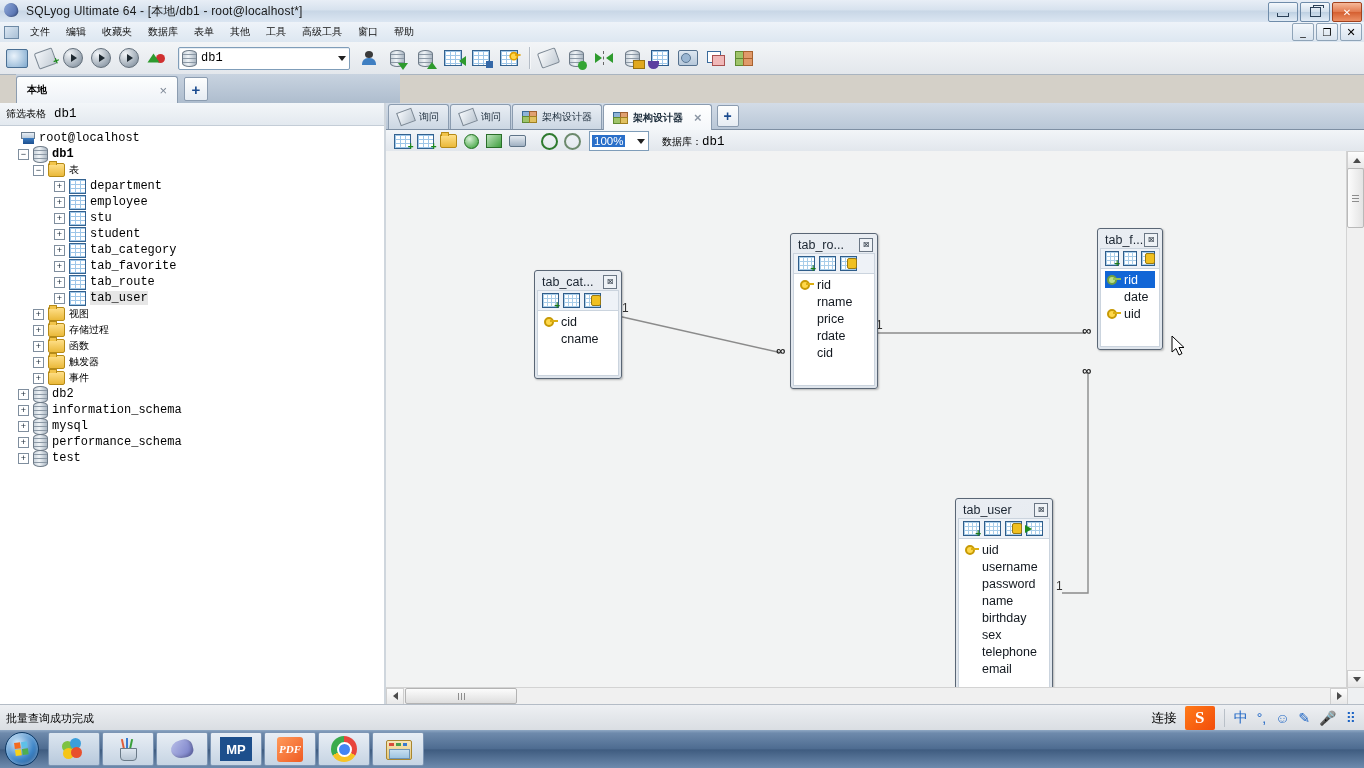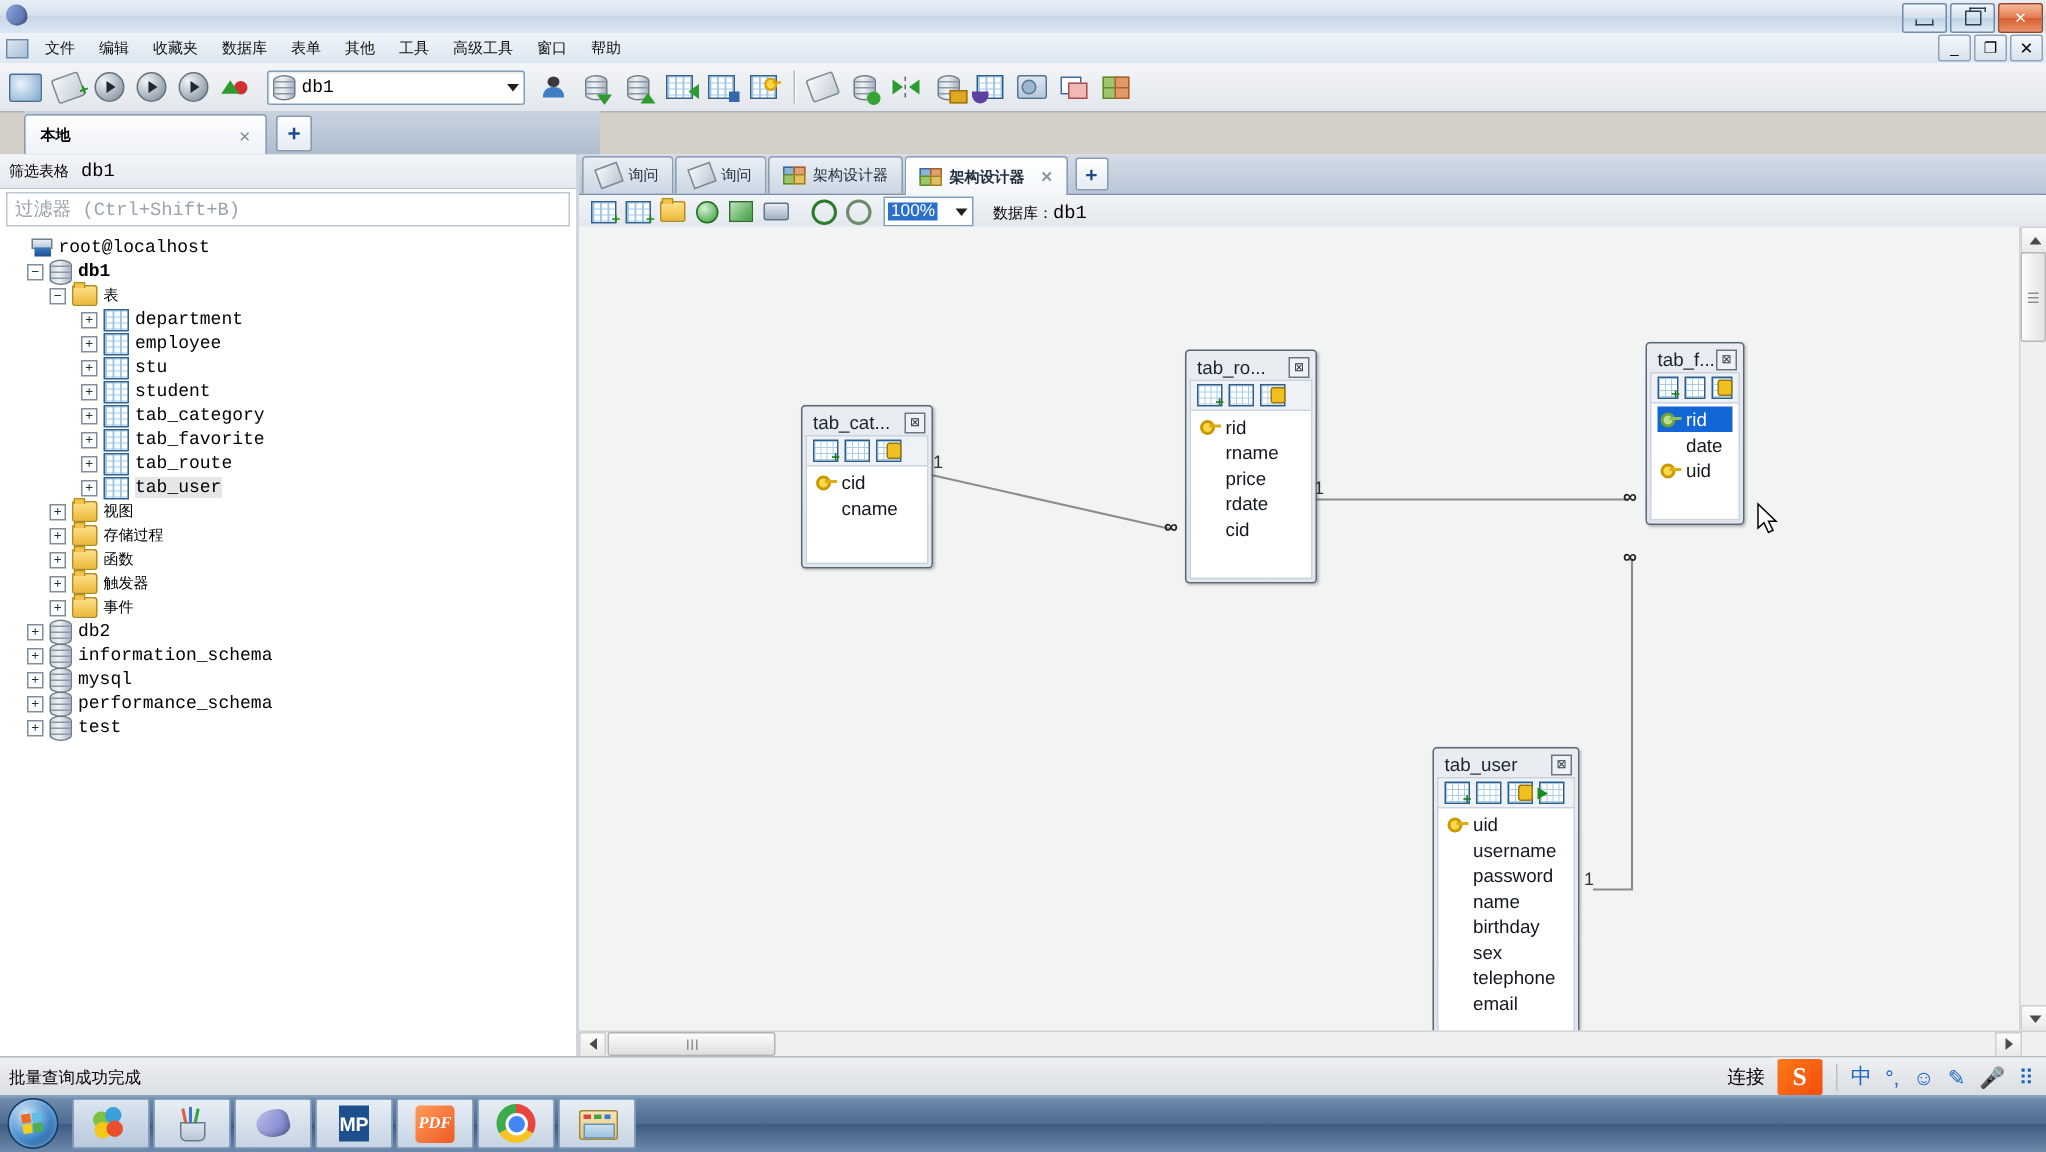--- a/index.html
+++ b/index.html
@@ -320,20 +320,21 @@
 </style>
 </head>
 <body>
 
 <div class="app">
 
   <div class="titlebar">
     <div class="tb-icon">
         <div class="dolphin"></div>
       </div>
+    <div class="title-text">SQLyog Ultimate 64 - [本地/db1 - root@localhost*]</div>
     <div class="win-btns">
       <div class="win-btn">
           <div class="min-gl"></div>
         </div>
       <div class="win-btn">
           <div class="max-gl"></div>
         </div>
       <div class="win-btn close">✕</div>
     </div>
   </div>
@@ -482,23 +483,20 @@
       <span class="x">×</span>
     </div>
     <div class="ltab-plus">+</div>
   </div>
 
   <div class="left-panel">
     <div class="filter-head">
       <span class="cn">筛选表格</span>
       <span class="dbname">db1</span>
     </div>
-    <div class="filter-input">
-      <span style="font-family:'Liberation Mono','DejaVu Sans Mono',monospace;">过滤器 (Ctrl+Shift+B)</span>
-    </div>
 
     <div class="tree">
 
       <div class="tnode" style="padding-left:2px;">
         <span class="exp none"></span>
         <span class="srv"></span>
         <span class="lbl">root@localhost</span>
       </div>
 
       <div class="tnode bold" style="padding-left:12px;">
@@ -912,21 +910,21 @@
           <span style="position:absolute;left:6px;top:2px;width:2px;height:11px;background:#e05c3a;transform:rotate(-12deg);"></span>
           <span style="position:absolute;left:10px;top:1px;width:2px;height:12px;background:#3a7ad0;"></span>
           <span style="position:absolute;left:14px;top:2px;width:2px;height:11px;background:#3aa03a;transform:rotate(12deg);"></span>
           <span style="position:absolute;left:4px;top:11px;width:15px;height:11px;border:1px solid #6a7a88;border-radius:0 0 4px 4px;background:linear-gradient(to bottom,#dde6ef,#b8c6d4);"></span>
         </div>
       </div>
       <div class="tbtn">
         <div style="width:22px;height:18px;border-radius:55% 45% 40% 60%;background:linear-gradient(135deg,#b9bfe8,#6f76c4);transform:rotate(-14deg);box-shadow:inset -2px -2px 3px rgba(0,0,0,.2);"></div>
       </div>
       <div class="tbtn">
-        <div style="width:20px;height:24px;background:#1d4f8c;color:#fff;display:flex;align-items:center;justify-content:center;font-weight:bold;font-size:13px;font-family:'Liberation Sans',sans-serif;">MP</div>
+        <div style="width:32px;height:24px;background:#1d4f8c;color:#fff;display:flex;align-items:center;justify-content:center;font-weight:bold;font-size:13px;font-family:'Liberation Sans',sans-serif;">MP</div>
       </div>
       <div class="tbtn">
         <div style="width:26px;height:25px;background:linear-gradient(135deg,#ff9a5a,#ef5b23);border-radius:3px;color:#fff;display:flex;align-items:center;justify-content:center;font-weight:bold;font-size:11px;font-style:italic;font-family:Liberation Serif, serif;">PDF</div>
       </div>
       <div class="tbtn">
         <div style="width:26px;height:26px;border-radius:50%;background:conic-gradient(#e8453c 0deg 120deg,#f7c325 120deg 240deg,#3bab4d 240deg 360deg);display:flex;align-items:center;justify-content:center;">
           <span style="width:11px;height:11px;border-radius:50%;background:#4285f4;border:2px solid #fff;"></span>
         </div>
       </div>
       <div class="tbtn">

